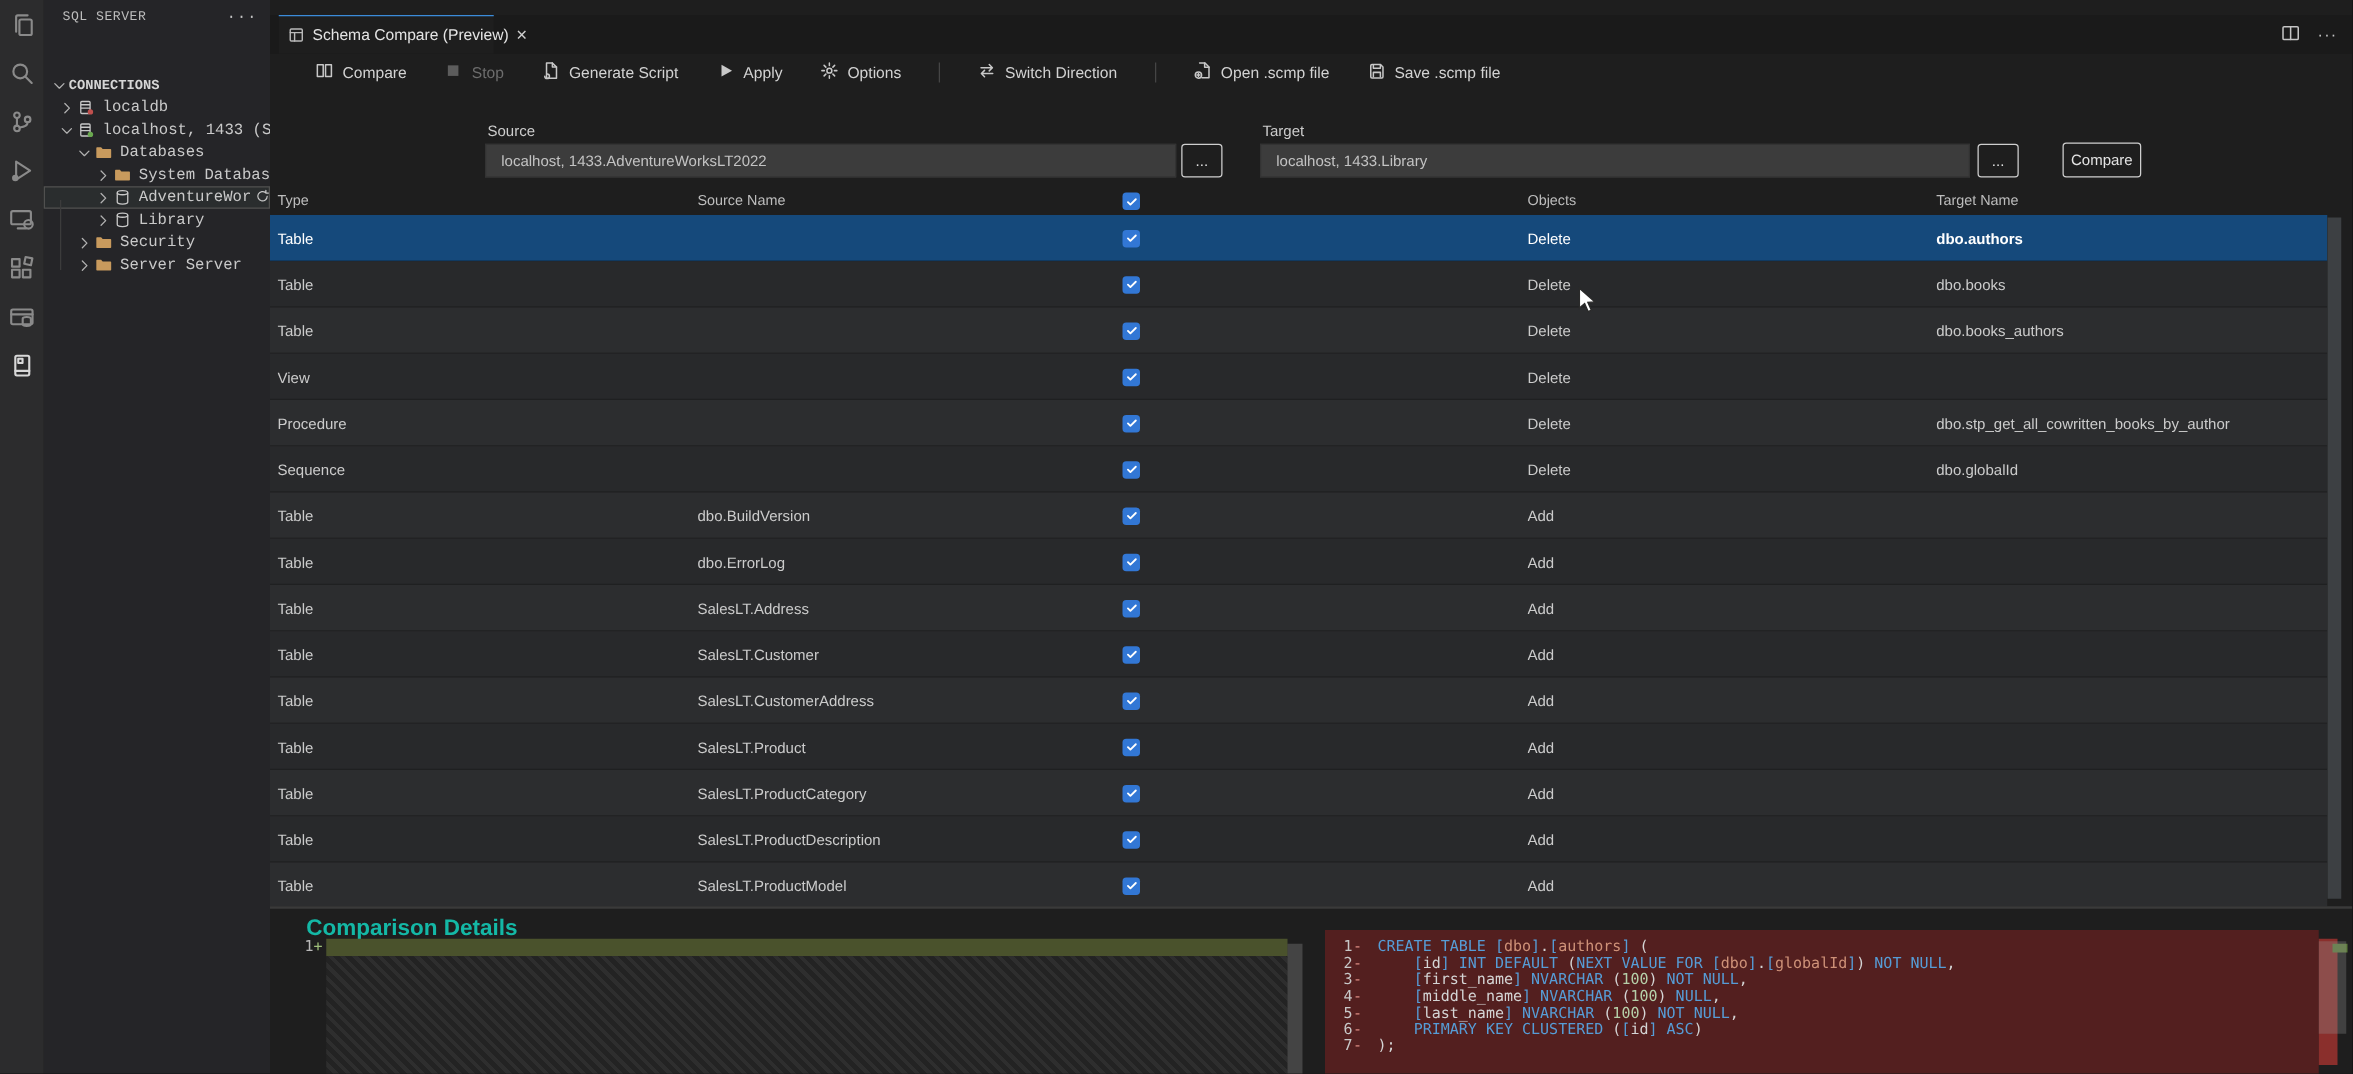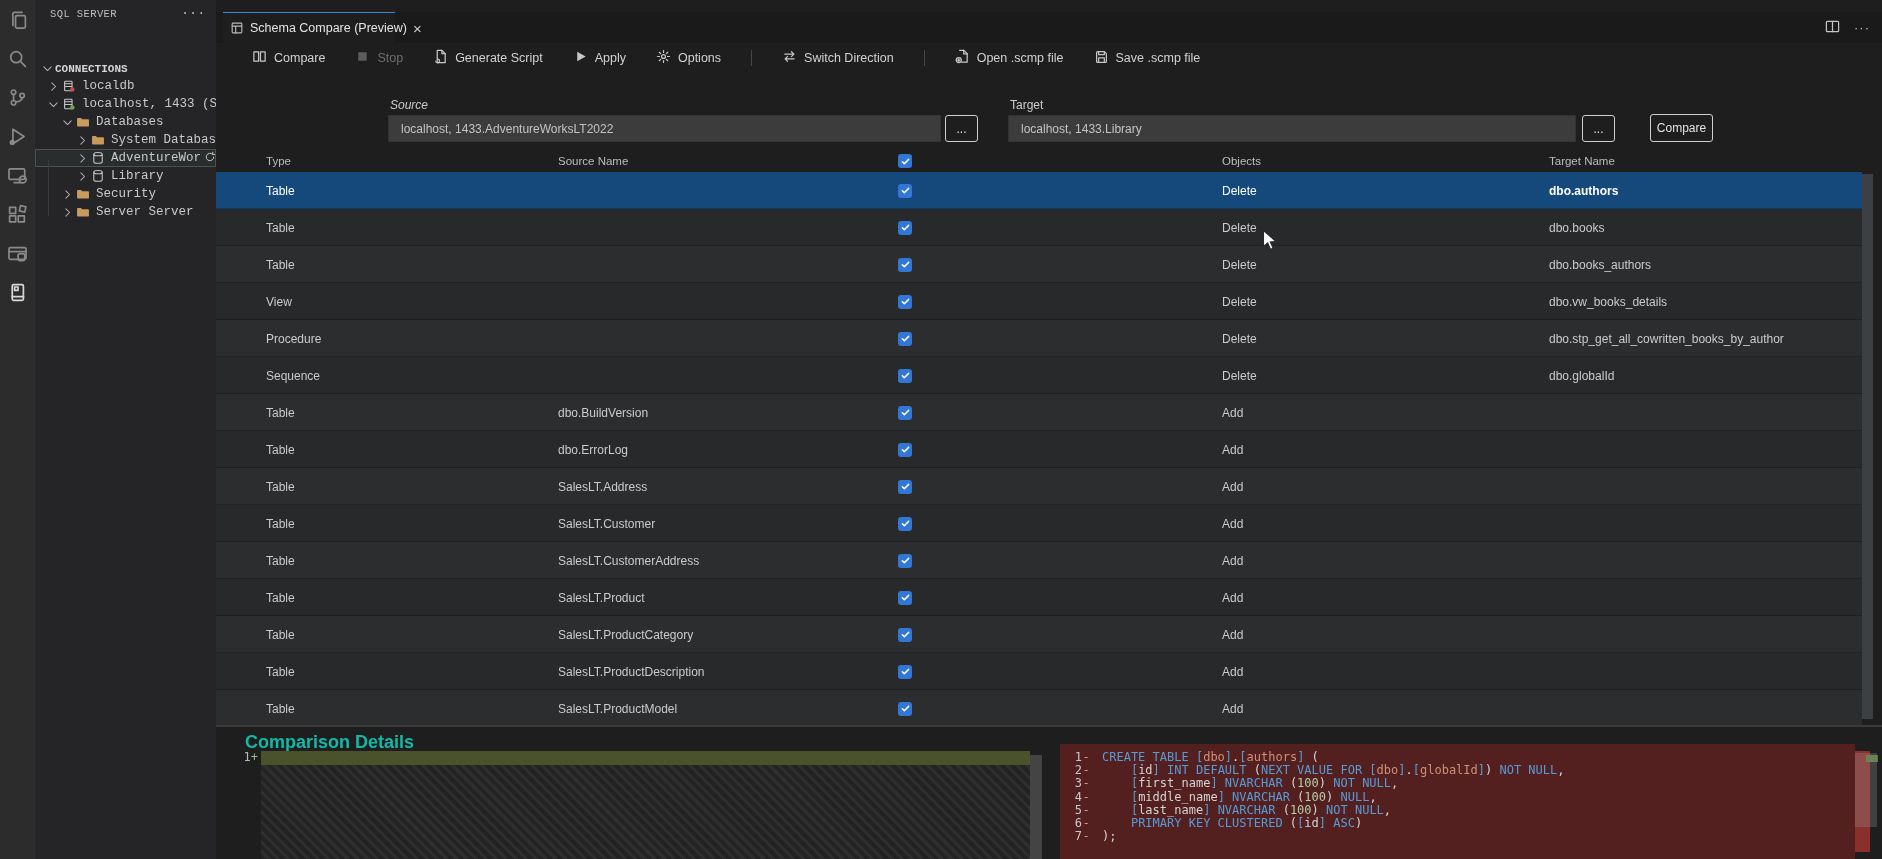--- a/index.html
+++ b/index.html
@@ -60,21 +60,21 @@
        color:#e3e3e3;font-size:12px;display:flex;align-items:center;justify-content:center;cursor:pointer;}
 
   
   .grid-header{position:absolute;left:0;top:138px;width:1646px;height:22px;font-size:11.5px;color:#bdbdbd;}
   .grid-body{position:absolute;left:0;top:160px;width:1646px;height:555px;overflow:hidden;}
   .grow{position:relative;width:100%;height:37px;background:#2c2d2f;box-shadow:inset 0 -1px 0 rgba(0,0,0,.22);color:#cbcbcb;cursor:pointer;}
   .grow.alt{background:#28292b;}
   .grow.selected{background:#15497b;color:#ffffff;}
   .gcell{position:absolute;top:0;height:100%;display:flex;align-items:center;white-space:nowrap;overflow:hidden;}
   .hcell{position:absolute;top:0;height:22px;display:flex;align-items:center;}
-  .c-type{left:6px;width:330px;margin-left:44px;}
+  .c-type{left:6px;width:330px;}
   .c-source{left:342px;width:330px;}
   .c-check{left:679px;width:20px;justify-content:center;}
   .c-action{left:1006px;width:320px;}
   .c-target{left:1333px;width:312px;}
   .grow.selected .c-target{font-weight:700;}
   .checkbox{width:14px;height:14px;border-radius:3px;background:#3277d5;display:inline-flex;align-items:center;justify-content:center;cursor:pointer;}
   .checkbox svg{width:11px;height:11px;}
   .grid-scroll{position:absolute;left:1646px;top:162px;width:11px;height:545px;background:#3d4043;}
 
   
@@ -380,21 +380,21 @@
         </div>
         <div class="tb-item">
           <span><svg viewBox="0 0 16 16" fill="none" stroke="currentColor" stroke-width="1.3" stroke-linecap="round" stroke-linejoin="round">
               <path d="M2.8 3.8a1 1 0 0 1 1-1h7.3l2.1 2.1v8.3a1 1 0 0 1-1 1H3.8a1 1 0 0 1-1-1z"></path>
               <path d="M5 3v3h6V3M5 13.2V9.5h6v3.7"></path>
             </svg></span>
           <span>Save .scmp file</span>
         </div>
       </div>
 
-    <div class="conn-label" style="left:174px;top:86px;font-style:italic;">Source</div>
+    <div class="conn-label" style="left:174px;top:86px;">Source</div>
     <div class="conn-input" style="left:172px;width:553px;">localhost, 1433.AdventureWorksLT2022</div>
     <div class="btn" style="left:729px;width:33px;">...</div>
 
     <div class="conn-label" style="left:794px;top:86px;">Target</div>
     <div class="conn-input" style="left:792px;width:568px;">localhost, 1433.Library</div>
     <div class="btn" style="left:1366px;width:33px;">...</div>
 
     <div class="btn" style="left:1434px;top:102px;width:63px;height:28px;">Compare</div>
 
     <div class="grid-header">
@@ -454,21 +454,20 @@
           <span class="gcell c-type">View</span>
           <span class="gcell c-source"></span>
           <span class="gcell c-check">
             <span class="checkbox">
               <svg viewBox="0 0 14 14" fill="none" stroke="#ffffff" stroke-width="1.9" stroke-linecap="round" stroke-linejoin="round">
                 <path d="M3 7.3l2.5 2.5L11 4.3"></path>
               </svg>
             </span>
           </span>
           <span class="gcell c-action">Delete</span>
-          <span class="gcell c-target">dbo.vw_books_details</span>
         </div>
         <div class="grow">
           <span class="gcell c-type">Procedure</span>
           <span class="gcell c-source"></span>
           <span class="gcell c-check">
             <span class="checkbox">
               <svg viewBox="0 0 14 14" fill="none" stroke="#ffffff" stroke-width="1.9" stroke-linecap="round" stroke-linejoin="round">
                 <path d="M3 7.3l2.5 2.5L11 4.3"></path>
               </svg>
             </span>

